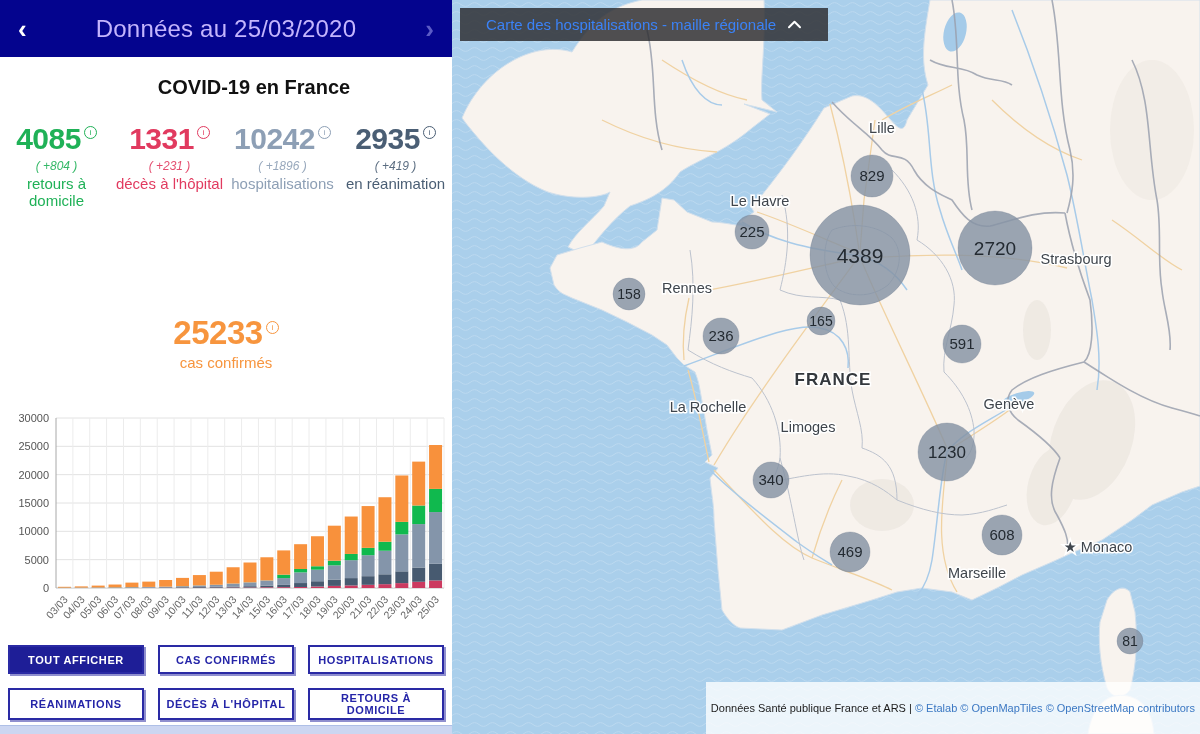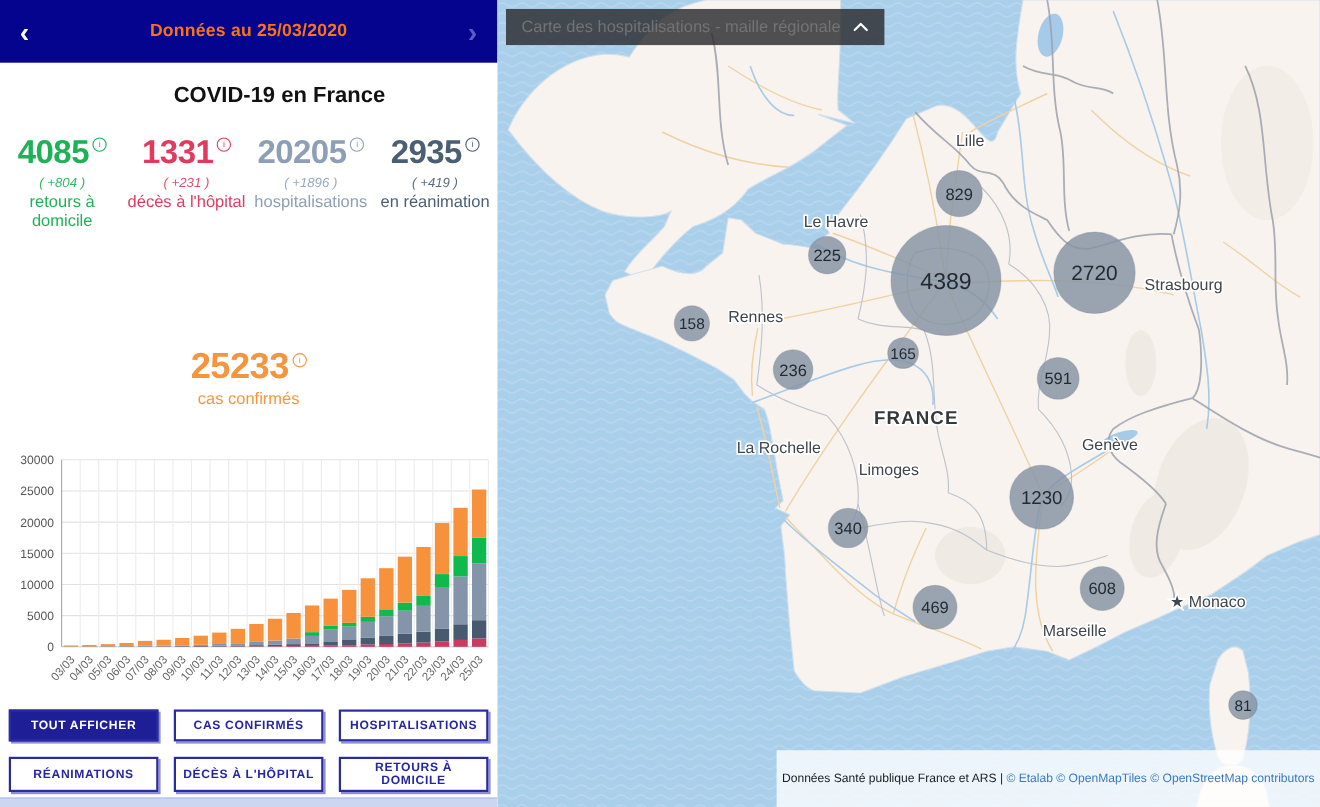--- a/index.html
+++ b/index.html
@@ -5,21 +5,21 @@
   html,body{margin:0;padding:0;background:#fff;font-family:"Liberation Sans",sans-serif;}
   #app{position:relative;width:1200px;height:734px;overflow:hidden;background:#fff;}
 
   
   #panel{position:absolute;left:0;top:0;width:452px;height:734px;background:#fff;z-index:5;}
   #panel-header{position:absolute;left:0;top:0;width:452px;height:57px;background:#04048e;
     display:flex;align-items:center;justify-content:space-between;padding:0 18px;box-sizing:border-box;}
   #panel-header .arrow{font-size:26px;line-height:1;cursor:pointer;font-weight:bold;}
   #arrow-prev{color:#ffffff;}
   #arrow-next{color:#5c5cc6;}
-  #header-title{color:#f97316;font-size:16px;font-weight:bold;letter-spacing:.2px;}
+  #header-title{color:#c4b5fd;font-size:24px;font-weight:normal;letter-spacing:.2px;}
   #covid-title{position:absolute;left:0;top:76px;width:508px;text-align:center;
     font-size:20px;font-weight:bold;color:#111;}
 
   .stats-grid{position:absolute;left:0;top:122px;width:452px;display:grid;
     grid-template-columns:1fr 1fr 1fr 1fr;row-gap:26px;}
   .stat{text-align:center;}
   .stat .num{font-size:30px;font-weight:bold;letter-spacing:-.5px;}
   .stat .delta{font-size:12px;font-style:italic;margin-top:3px;opacity:.9;}
   .stat .lbl{font-size:15px;margin-top:2px;}
   .info-ic{display:inline-block;width:11px;height:11px;border:1.3px solid currentColor;border-radius:50%;
@@ -33,22 +33,22 @@
     grid-template-columns:1fr 1fr 1fr;column-gap:10px;row-gap:9px;gap:14px;}
   .pill-btn{min-height:29px;display:flex;align-items:center;justify-content:center;text-align:center;
     font-size:11px;font-weight:bold;letter-spacing:.6px;color:#2525a8;background:#fff;
     border:2px solid #2a2aa4;box-shadow:2px 2px 0 0 #8f8fce;cursor:pointer;padding:2px 4px;box-sizing:border-box;}
   .pill-btn.active{background:#1e1e97;color:#fff;}
   #panel-bottom-bar{position:absolute;left:0;bottom:0;width:452px;height:8px;background:#ccd6f1;border-top:1px solid #aebfe6;}
 
   
   #map{position:absolute;left:452px;top:0;width:748px;height:734px;}
   #map svg{display:block;}
-  #map-title-pill{position:absolute;left:8px;top:8px;background:rgba(44,44,48,.83);color:#737373;
-    border-radius:0;padding:8px 14px;font-size:15px;display:flex;align-items:center;gap:11px;cursor:pointer;}
+  #map-title-pill{position:absolute;left:8px;top:8px;background:rgba(44,44,48,.83);color:#3b82f6;
+    border-radius:0;padding:8px 26px;font-size:15px;display:flex;align-items:center;gap:11px;cursor:pointer;}
   #attribution{position:absolute;right:0;bottom:0;background:rgba(255,255,255,.78);
     font-size:11px;color:#1c1c1c;padding:20px 5px;white-space:nowrap;}
   #attribution .credits{color:#3b78c3;cursor:pointer;}
 </style>
 </head>
 <body>
 
 <div id="app">
 
   <aside id="panel">
@@ -65,21 +65,21 @@
         <div class="num"><span>4085</span><span class="info-ic">i</span></div>
         <div class="delta">( +804 )</div>
         <div class="lbl">retours à domicile</div>
       </div>
       <div class="stat" style="color:#e13a5f">
         <div class="num"><span>1331</span><span class="info-ic">i</span></div>
         <div class="delta">( +231 )</div>
         <div class="lbl">décès à l'hôpital</div>
       </div>
       <div class="stat" style="color:#8d9fb5">
-        <div class="num" style="color:#8d9fb5"><span>20205</span><span class="info-ic">i</span></div>
+        <div class="num" style="color:#8d9fb5"><span>10242</span><span class="info-ic">i</span></div>
         <div class="delta">( +1896 )</div>
         <div class="lbl">hospitalisations</div>
       </div>
       <div class="stat" style="color:#4a5e74">
         <div class="num"><span>2935</span><span class="info-ic">i</span></div>
         <div class="delta">( +419 )</div>
         <div class="lbl">en réanimation</div>
       </div>
     </div>
 

